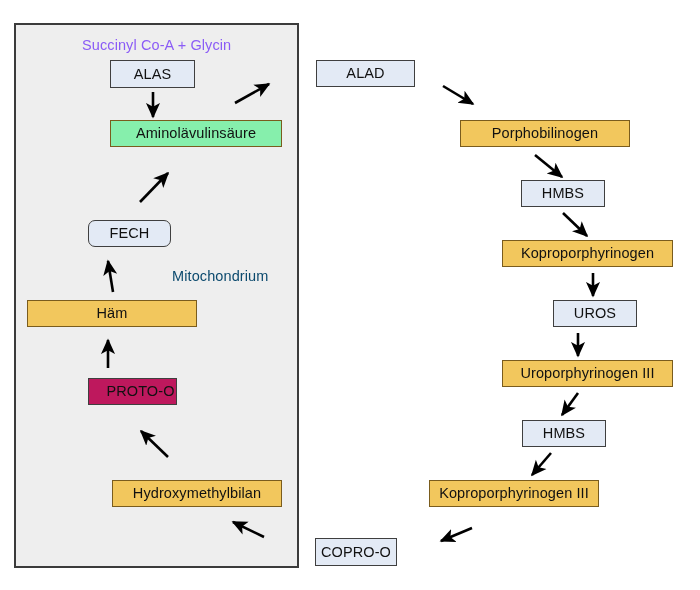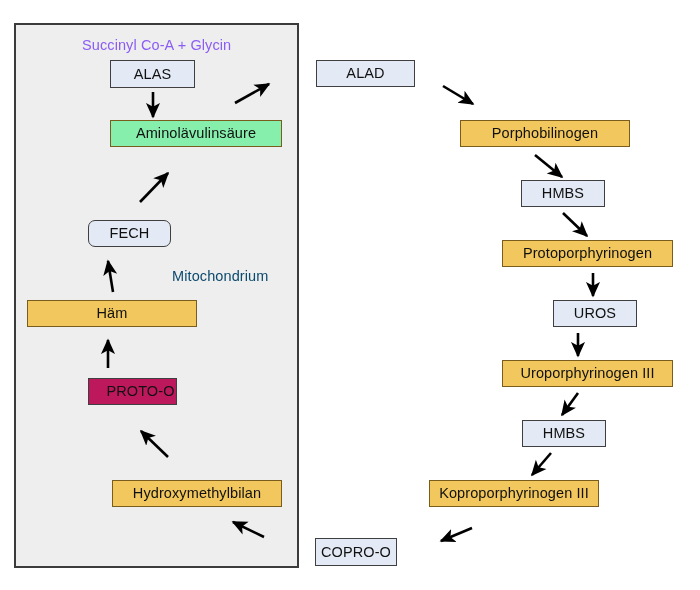--- a/index.html
+++ b/index.html
@@ -125,21 +125,21 @@
       <div class="node enzyme" style="left: 316px; top: 60px; width: 99px; height: 27px; background: rgb(227, 234, 245); border-color: rgb(63, 63, 63);">
         <span>ALAD</span>
       </div>
       <div class="node metabolite" style="left: 429px; top: 120px; width: 170px; height: 27px; background: rgb(242, 199, 93); border-color: rgb(122, 92, 29); margin-left: 31px;">
         <span>Porphobilinogen</span>
       </div>
       <div class="node enzyme" style="left: 521px; top: 180px; width: 84px; height: 27px; background: rgb(227, 234, 245); border-color: rgb(63, 63, 63);">
         <span>HMBS</span>
       </div>
       <div class="node metabolite" style="left: 502px; top: 240px; width: 171px; height: 27px; background: rgb(242, 199, 93); border-color: rgb(122, 92, 29);">
-        <span>Protoporphyrinogen</span>
+        <span>Koproporphyrinogen</span>
       </div>
       <div class="node enzyme" style="left: 553px; top: 300px; width: 84px; height: 27px; background: rgb(227, 234, 245); border-color: rgb(63, 63, 63);">
         <span>UROS</span>
       </div>
       <div class="node metabolite" style="left: 502px; top: 360px; width: 171px; height: 27px; background: rgb(242, 199, 93); border-color: rgb(122, 92, 29);">
         <span>Uroporphyrinogen III</span>
       </div>
       <div class="node enzyme" style="left: 522px; top: 420px; width: 84px; height: 27px; background: rgb(227, 234, 245); border-color: rgb(63, 63, 63);">
         <span>HMBS</span>
       </div>

